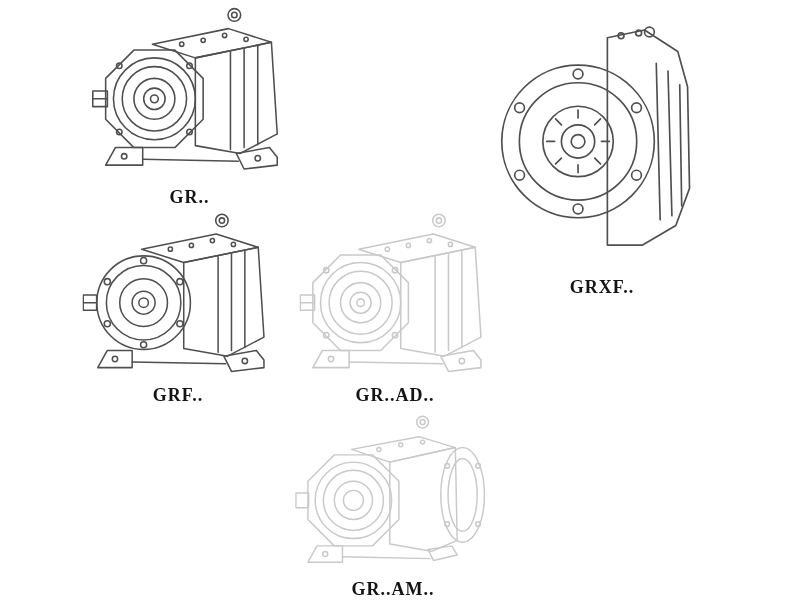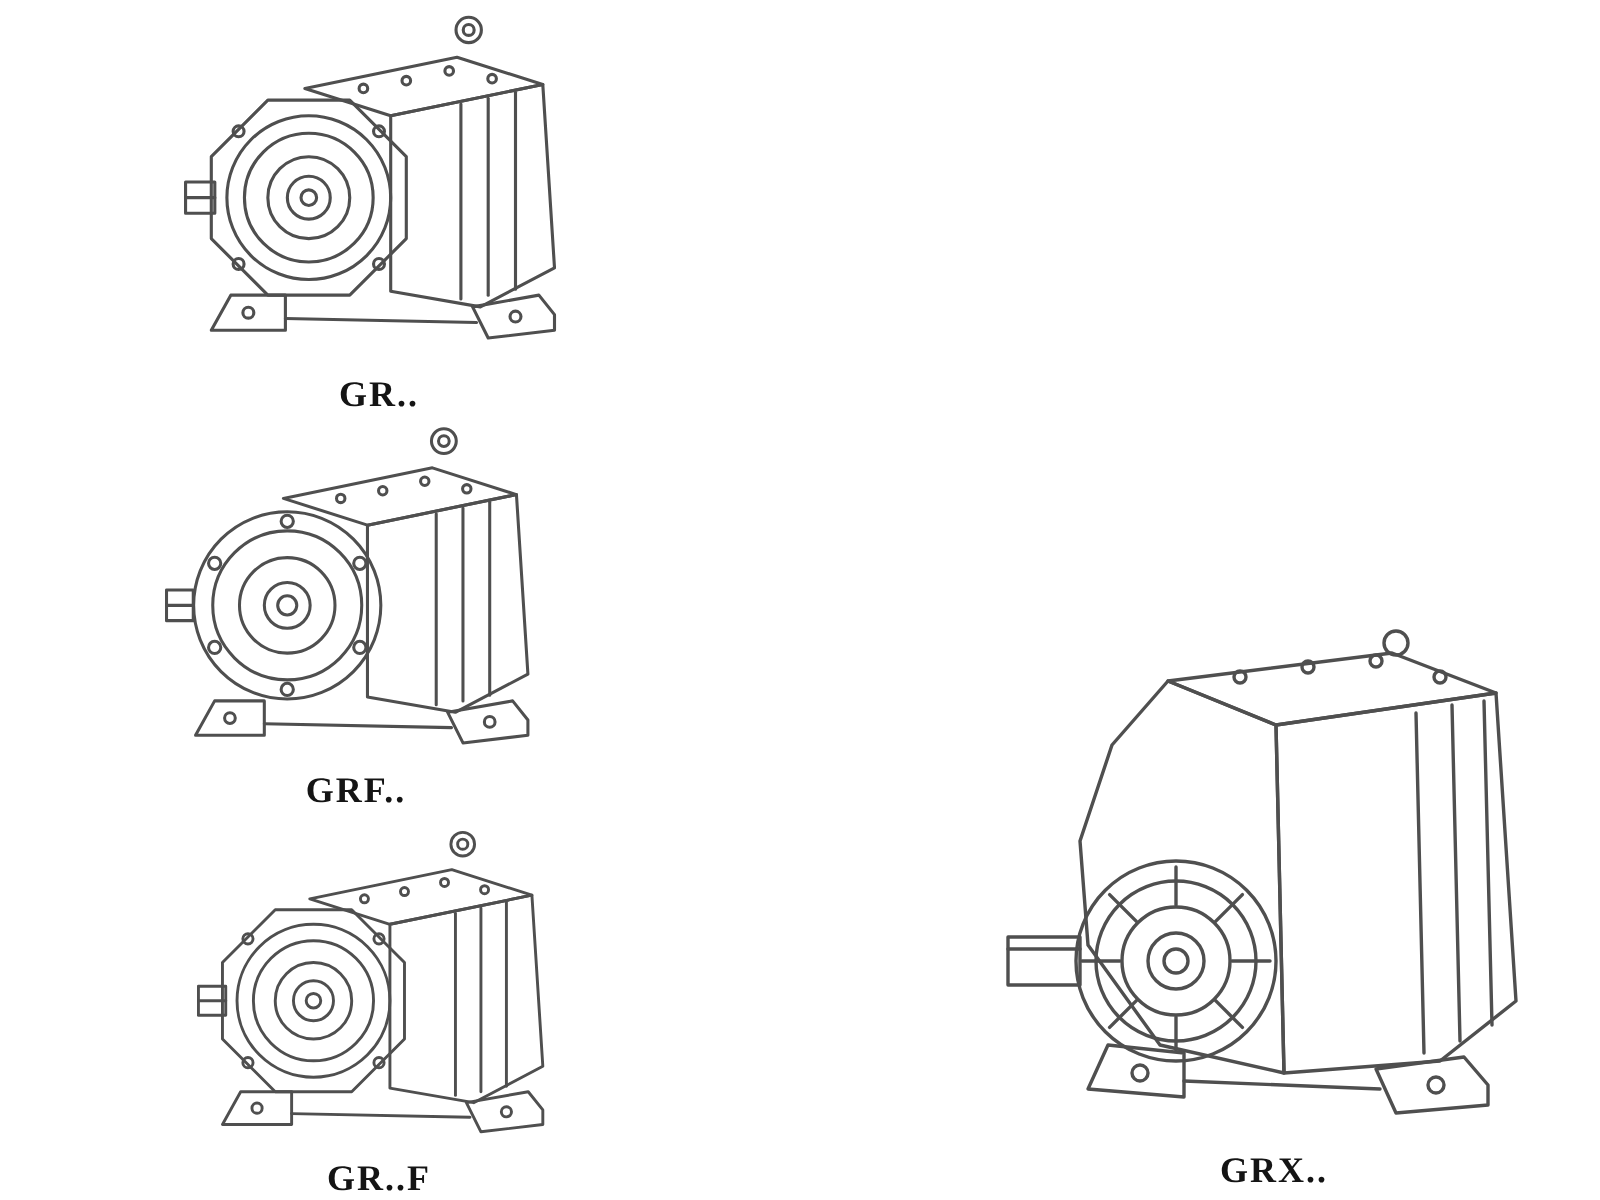--- a/index.html
+++ b/index.html
@@ -220,37 +220,43 @@
 <div class="canvas">
 
   <figure class="fig" style="left:92px;top:0;width:195px;height:208px">
     <svg class="drawing" style="height:182px" viewBox="0 0 200 178">
       <use href="#gb-foot" width="200" height="178"></use>
     </svg>
     <figcaption class="cap">GR..</figcaption>
   </figure>
 
 
+  <figure class="fig" style="left:492px;top:0;width:220px;height:298px">
+    <svg class="drawing" style="height:268px" viewBox="0 0 225 235">
+      <use href="#gb-grxf" width="225" height="235"></use>
+    </svg>
+    <figcaption class="cap">GRXF..</figcaption>
+  </figure>
 
   <figure class="fig" style="left:78px;top:210px;width:200px;height:196px">
     <svg class="drawing" style="height:170px" viewBox="0 0 200 178">
       <use href="#gb-flange" width="200" height="178"></use>
     </svg>
     <figcaption class="cap">GRF..</figcaption>
   </figure>
 
-
-  <figure class="fig" style="left:92px;top:412px;width:195px;height:188px">
-    <svg class="drawing" style="height:162px" viewBox="0 0 200 178">
+  <figure class="fig faded" style="left:295px;top:210px;width:200px;height:196px">
+    <svg class="drawing" style="height:170px" viewBox="0 0 200 178">
       <use href="#gb-foot" width="200" height="178"></use>
     </svg>
-    <figcaption class="cap">GR..F</figcaption>
-  </figure>
-
-
-  <figure class="fig" style="left:492px;top:302px;width:290px;height:294px">
-    <svg class="drawing" style="height:262px" viewBox="0 0 290 255">
-      <use href="#gb-grx" width="290" height="255"></use>
-    </svg>
-    <figcaption class="cap">GRX..</figcaption>
-  </figure>
+    <figcaption class="cap">GR..AD..</figcaption>
+  </figure>
+
+
+  <figure class="fig faded" style="left:293px;top:412px;width:200px;height:188px">
+    <svg class="drawing" style="height:162px" viewBox="0 0 215 178">
+      <use href="#gb-am" width="215" height="178"></use>
+    </svg>
+    <figcaption class="cap">GR..AM..</figcaption>
+  </figure>
+
 
 </div>
 
 </body></html>

